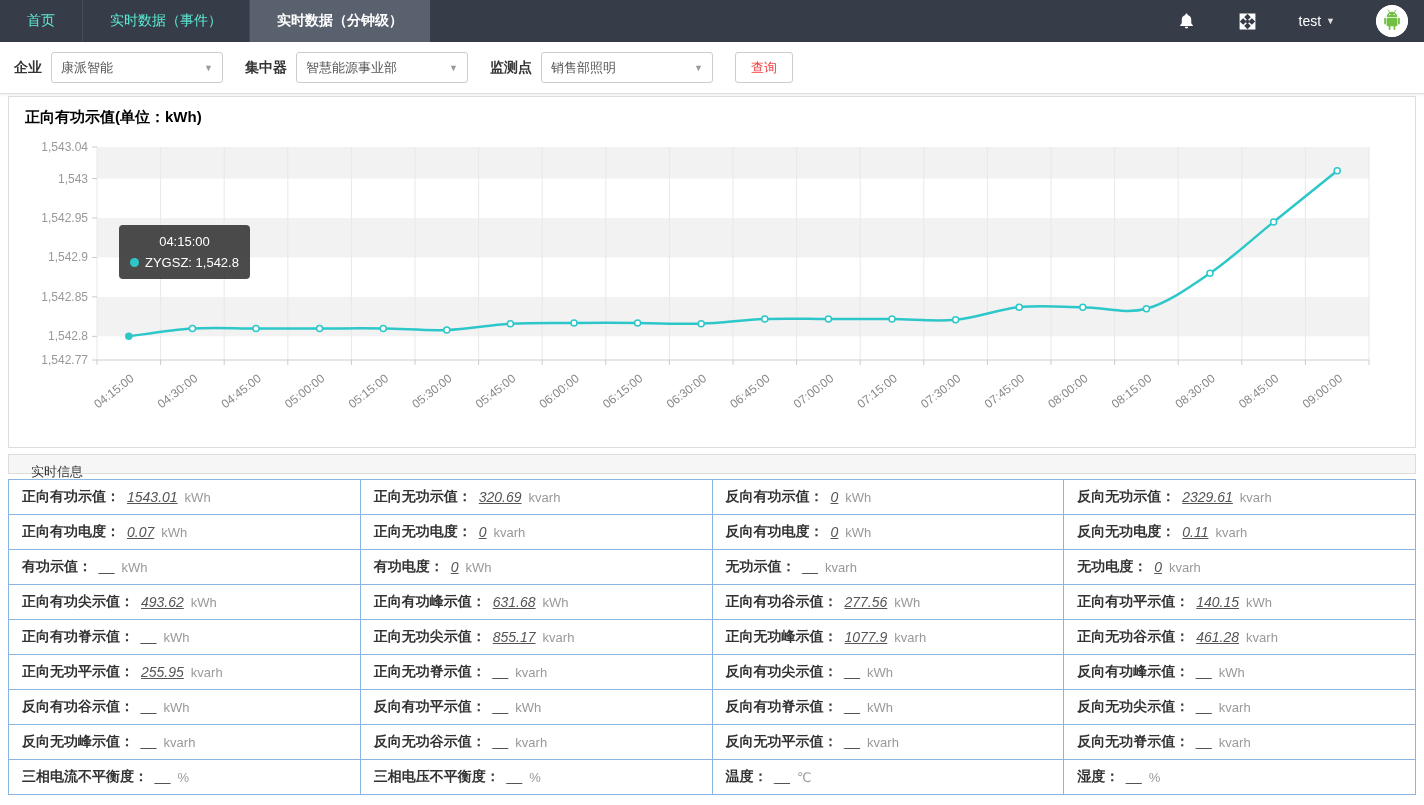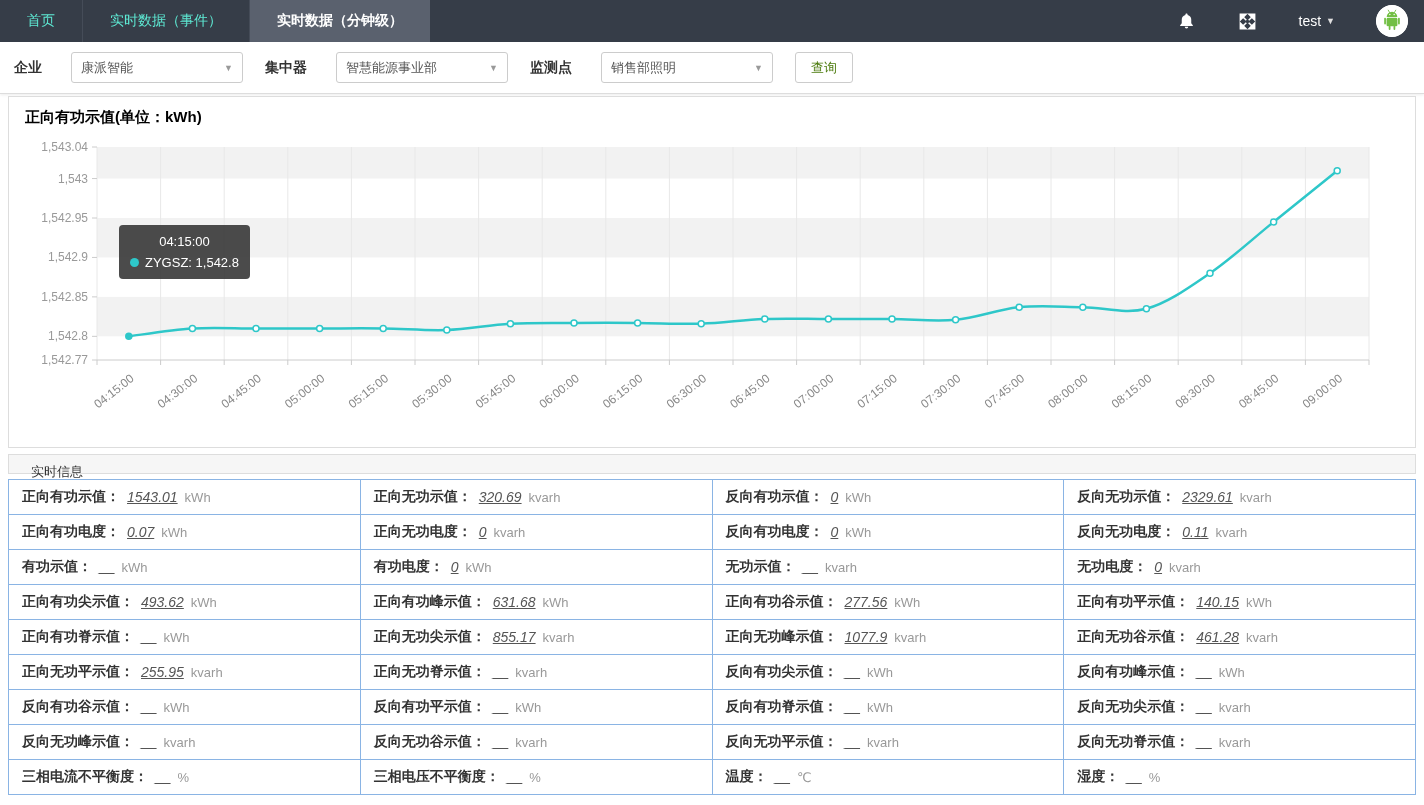--- a/index.html
+++ b/index.html
@@ -22,24 +22,24 @@
   .user-caret { font-size:9px; color:#e0e0e0; }
   .avatar { width:32px; height:32px; border-radius:50%; background:#fff; overflow:hidden; cursor:pointer; }
 
   
   .filterbar { height:52px; display:flex; align-items:center; padding-left:14px;
                border-bottom:1px solid #ddd; box-shadow:0 1px 3px rgba(0,0,0,.08); position:relative; background:#fff; }
   .f-group { display:flex; align-items:center; margin-right:22px; }
   .f-label { font-weight:bold; font-size:14px; color:#333; margin-right:9px; white-space:nowrap; }
   .select { width:172px; height:31px; border:1px solid #ccc; border-radius:3px; background:#fff;
             display:flex; align-items:center; justify-content:space-between; padding:0 9px;
-            font-size:13px; color:#555; cursor:pointer;margin-left:20px; }
+            font-size:13px; color:#555; cursor:pointer; }
   .caret { color:#999; font-size:9px; }
   .query-btn { height:31px; padding:0 15px; border:1px solid #ccc; border-radius:3px; background:#fff;
-               font-size:13px; color:#4d7c0f; cursor:pointer; font-family:inherit; }
+               font-size:13px; color:#ef4444; cursor:pointer; font-family:inherit; }
 
   
   .chart-panel { position:relative; margin:2px 8px 0; border:1px solid #ddd; height:352px; background:#fff; }
   .chart-title { padding:11px 16px 0; font-size:15px; font-weight:bold; color:#000000; }
   #chart { display:block; margin-top:2px; }
   .tooltip { position:absolute; left:110px; top:128px; z-index:5;
              background:rgba(50,50,50,.88); border-radius:4px; color:#fff;
              font-size:13px; padding:6px 11px; line-height:21px; pointer-events:none; white-space:nowrap; }
   .t-time { text-align:center; }
   .t-row { display:flex; align-items:center; }

